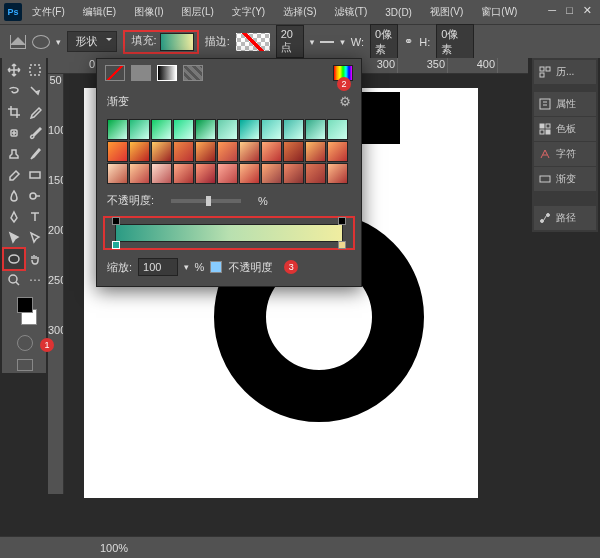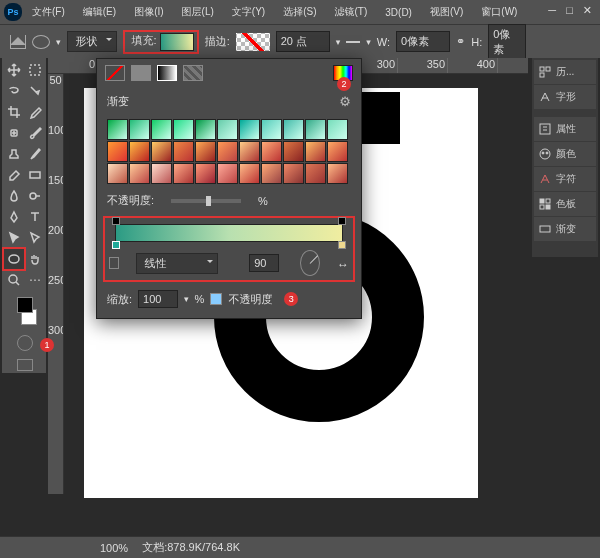--- a/index.html
+++ b/index.html
@@ -1,29 +1,29 @@
 <!DOCTYPE html>
 <html><head>
 <meta charset="utf-8">
 <style>
 *{margin:0;padding:0;box-sizing:border-box;font-family:"Microsoft YaHei",sans-serif;font-size:11px;color:#ddd;user-select:none}
 body{background:#2a2a2a;width:600px;height:558px;overflow:hidden;position:relative}
 .menubar{height:24px;background:#525252;display:flex;align-items:center;padding-left:4px;gap:2px}
-.ps-logo{width:18px;height:18px;background:#001e36;color:#31a8ff;display:flex;align-items:center;justify-content:center;font-weight:bold;font-size:9px;border-radius:8px}
+.ps-logo{width:18px;height:18px;background:#001e36;color:#31a8ff;display:flex;align-items:center;justify-content:center;font-weight:bold;font-size:9px;border-radius:2px}
 .menu-item{padding:3px 8px;cursor:pointer;font-size:10px}
 .optbar{height:34px;background:#525252;display:flex;align-items:center;padding:0 10px;gap:6px;border-top:1px solid #383838}
 .opt-shape{width:18px;height:14px;border:1px solid #aaa;border-radius:50%}
 .opt-drop{padding:2px 18px 2px 8px;background:#3a3a3a;border:1px solid #2a2a2a;position:relative}
 .opt-drop::after{content:"";position:absolute;right:4px;top:6px;border:3px solid transparent;border-top-color:#ccc}
 .fill-label{margin-left:6px}
 .fill-swatch{width:34px;height:18px;background:linear-gradient(90deg,#2b9b84,#f0eda0);border:1px solid #222;margin-right:2px}
 .hlt-red{border:2px solid #d33;padding:1px}
 .stroke-sw{width:34px;height:18px;background:repeating-conic-gradient(#bbb 0% 25%,#fff 0% 50%) 50%/8px 8px;position:relative}
 .stroke-sw::after{content:"";position:absolute;inset:0;background:linear-gradient(45deg,transparent 45%,red 45%,red 55%,transparent 55%)}
-.field{background:#3a3a3a;border:1px solid #222;padding:2px 4px;width:54px}
+.field{background:#3a3a3a;border:1px solid #222;padding:2px 4px;width:28px}
 .workspace{position:absolute;top:58px;left:0;right:0;bottom:24px;background:#2a2a2a}
 .toolbox{position:absolute;left:2px;top:0;width:44px;background:#525252;display:grid;grid-template-columns:1fr 1fr;gap:1px;padding:2px}
 .tool{width:20px;height:20px;display:flex;align-items:center;justify-content:center;color:#ccc;cursor:pointer;position:relative;font-size:12px}
 .tool.sel{background:#3a3a3a}
 .tool svg{width:14px;height:14px;stroke:#ccc;fill:none;stroke-width:1.5}
 .tool.ellipse{outline:2px solid #d33}
 .callout{position:absolute;width:14px;height:14px;border-radius:50%;background:#d33;color:#fff;display:flex;align-items:center;justify-content:center;font-size:9px;z-index:50}
 .toolft{grid-column:1/3;display:flex;flex-direction:column;align-items:center;gap:4px;padding-top:6px}
 .swatch-fg{width:16px;height:16px;background:#000;border:1px solid #888;position:relative}
 .swatch-bg{width:16px;height:16px;background:#fff;border:1px solid #888;margin:-8px 0 0 8px}
@@ -270,65 +270,59 @@
 
   <div class="rightpanels">
     <div class="rp">
         <svg viewBox="0 0 14 14">
           <rect x="2" y="2" width="4" height="4"></rect>
           <rect x="8" y="2" width="4" height="4"></rect>
           <rect x="2" y="8" width="4" height="4"></rect>
         </svg>
         <span>历...</span>
       </div>
-    <div class="rp">
-        <svg viewBox="0 0 14 14">
-          <path d="M3 11l4-8 4 8M4 8h6"></path>
-        </svg>
-        <span>字形</span>
-      </div>
     <div class="rp sep"></div>
     <div class="rp">
         <svg viewBox="0 0 14 14">
           <rect x="2" y="2" width="10" height="10"></rect>
           <path d="M5 5h4M5 8h4"></path>
         </svg>
         <span>属性</span>
-      </div>
-    <div class="rp">
-        <svg viewBox="0 0 14 14">
-          <circle cx="7" cy="7" r="5"></circle>
-          <circle cx="5" cy="6" r="1" fill="#ccc"></circle>
-          <circle cx="9" cy="6" r="1" fill="#ccc"></circle>
-        </svg>
-        <span>颜色</span>
-      </div>
-    <div class="rp">
-        <svg viewBox="0 0 14 14">
-          <path d="M3 11l4-8 4 8M5 8h4" stroke="#d66"></path>
-        </svg>
-        <span>字符</span>
       </div>
     <div class="rp">
         <svg viewBox="0 0 14 14">
           <rect x="2" y="2" width="4" height="4" fill="#ccc"></rect>
           <rect x="8" y="2" width="4" height="4"></rect>
           <rect x="2" y="8" width="4" height="4"></rect>
           <rect x="8" y="8" width="4" height="4" fill="#ccc"></rect>
         </svg>
         <span>色板</span>
       </div>
     <div class="rp">
         <svg viewBox="0 0 14 14">
+          <path d="M3 11l4-8 4 8M5 8h4" stroke="#d66"></path>
+        </svg>
+        <span>字符</span>
+      </div>
+    <div class="rp">
+        <svg viewBox="0 0 14 14">
           <rect x="2" y="4" width="10" height="6"></rect>
         </svg>
         <span>渐变</span>
       </div>
     <div class="rp sep"></div>
     <div class="rp sep"></div>
+    <div class="rp">
+        <svg viewBox="0 0 14 14">
+          <circle cx="4" cy="10" r="1.5" fill="#ccc"></circle>
+          <circle cx="10" cy="4" r="1.5" fill="#ccc"></circle>
+          <path d="M4 10c3 0 3-6 6-6"></path>
+        </svg>
+        <span>路径</span>
+      </div>
   </div>
 
   <div class="gradpop">
     <div class="gp-hdr">
       <div class="mode none"></div>
       <div class="mode solid"></div>
       <div class="mode grad sel"></div>
       <div class="mode pat"></div>
       <div class="rainbow"></div>
     </div>
@@ -383,37 +377,29 @@
       <div class="gp-slider"></div>
       <span>%</span>
     </div>
     <div class="gp-editorwrap">
       <div class="gp-grad">
         <div class="stop l"></div>
         <div class="stop r"></div>
         <div class="stop bl"></div>
         <div class="stop br"></div>
       </div>
-      <div class="gp-sec" style="padding:6px 0 0">
-        <div class="chk"></div>
-        <span class="opt-drop" style="width:100px">线性</span>
-        <div class="field" style="width:36px;margin-left:14px">90</div>
-        <div class="gp-ang"></div>
-        <span style="font-size:12px">↔</span>
-      </div>
     </div>
     <div class="gp-foot">
       <span>缩放:</span>
       <div class="field" style="width:40px">100</div>
       <span style="font-size:9px">▾</span>
       <span>%</span>
       <div class="chk on"></div>
       <span>不透明度</span>
       <div class="callout" style="position:static;margin-left:6px">3</div>
     </div>
   </div>
 
 </div>
 
 <div class="statusbar">
   <span>100%</span>
-  <span><span>文档:</span><span>878.9K/764.8K</span></span>
 </div>
 
 </body></html>

